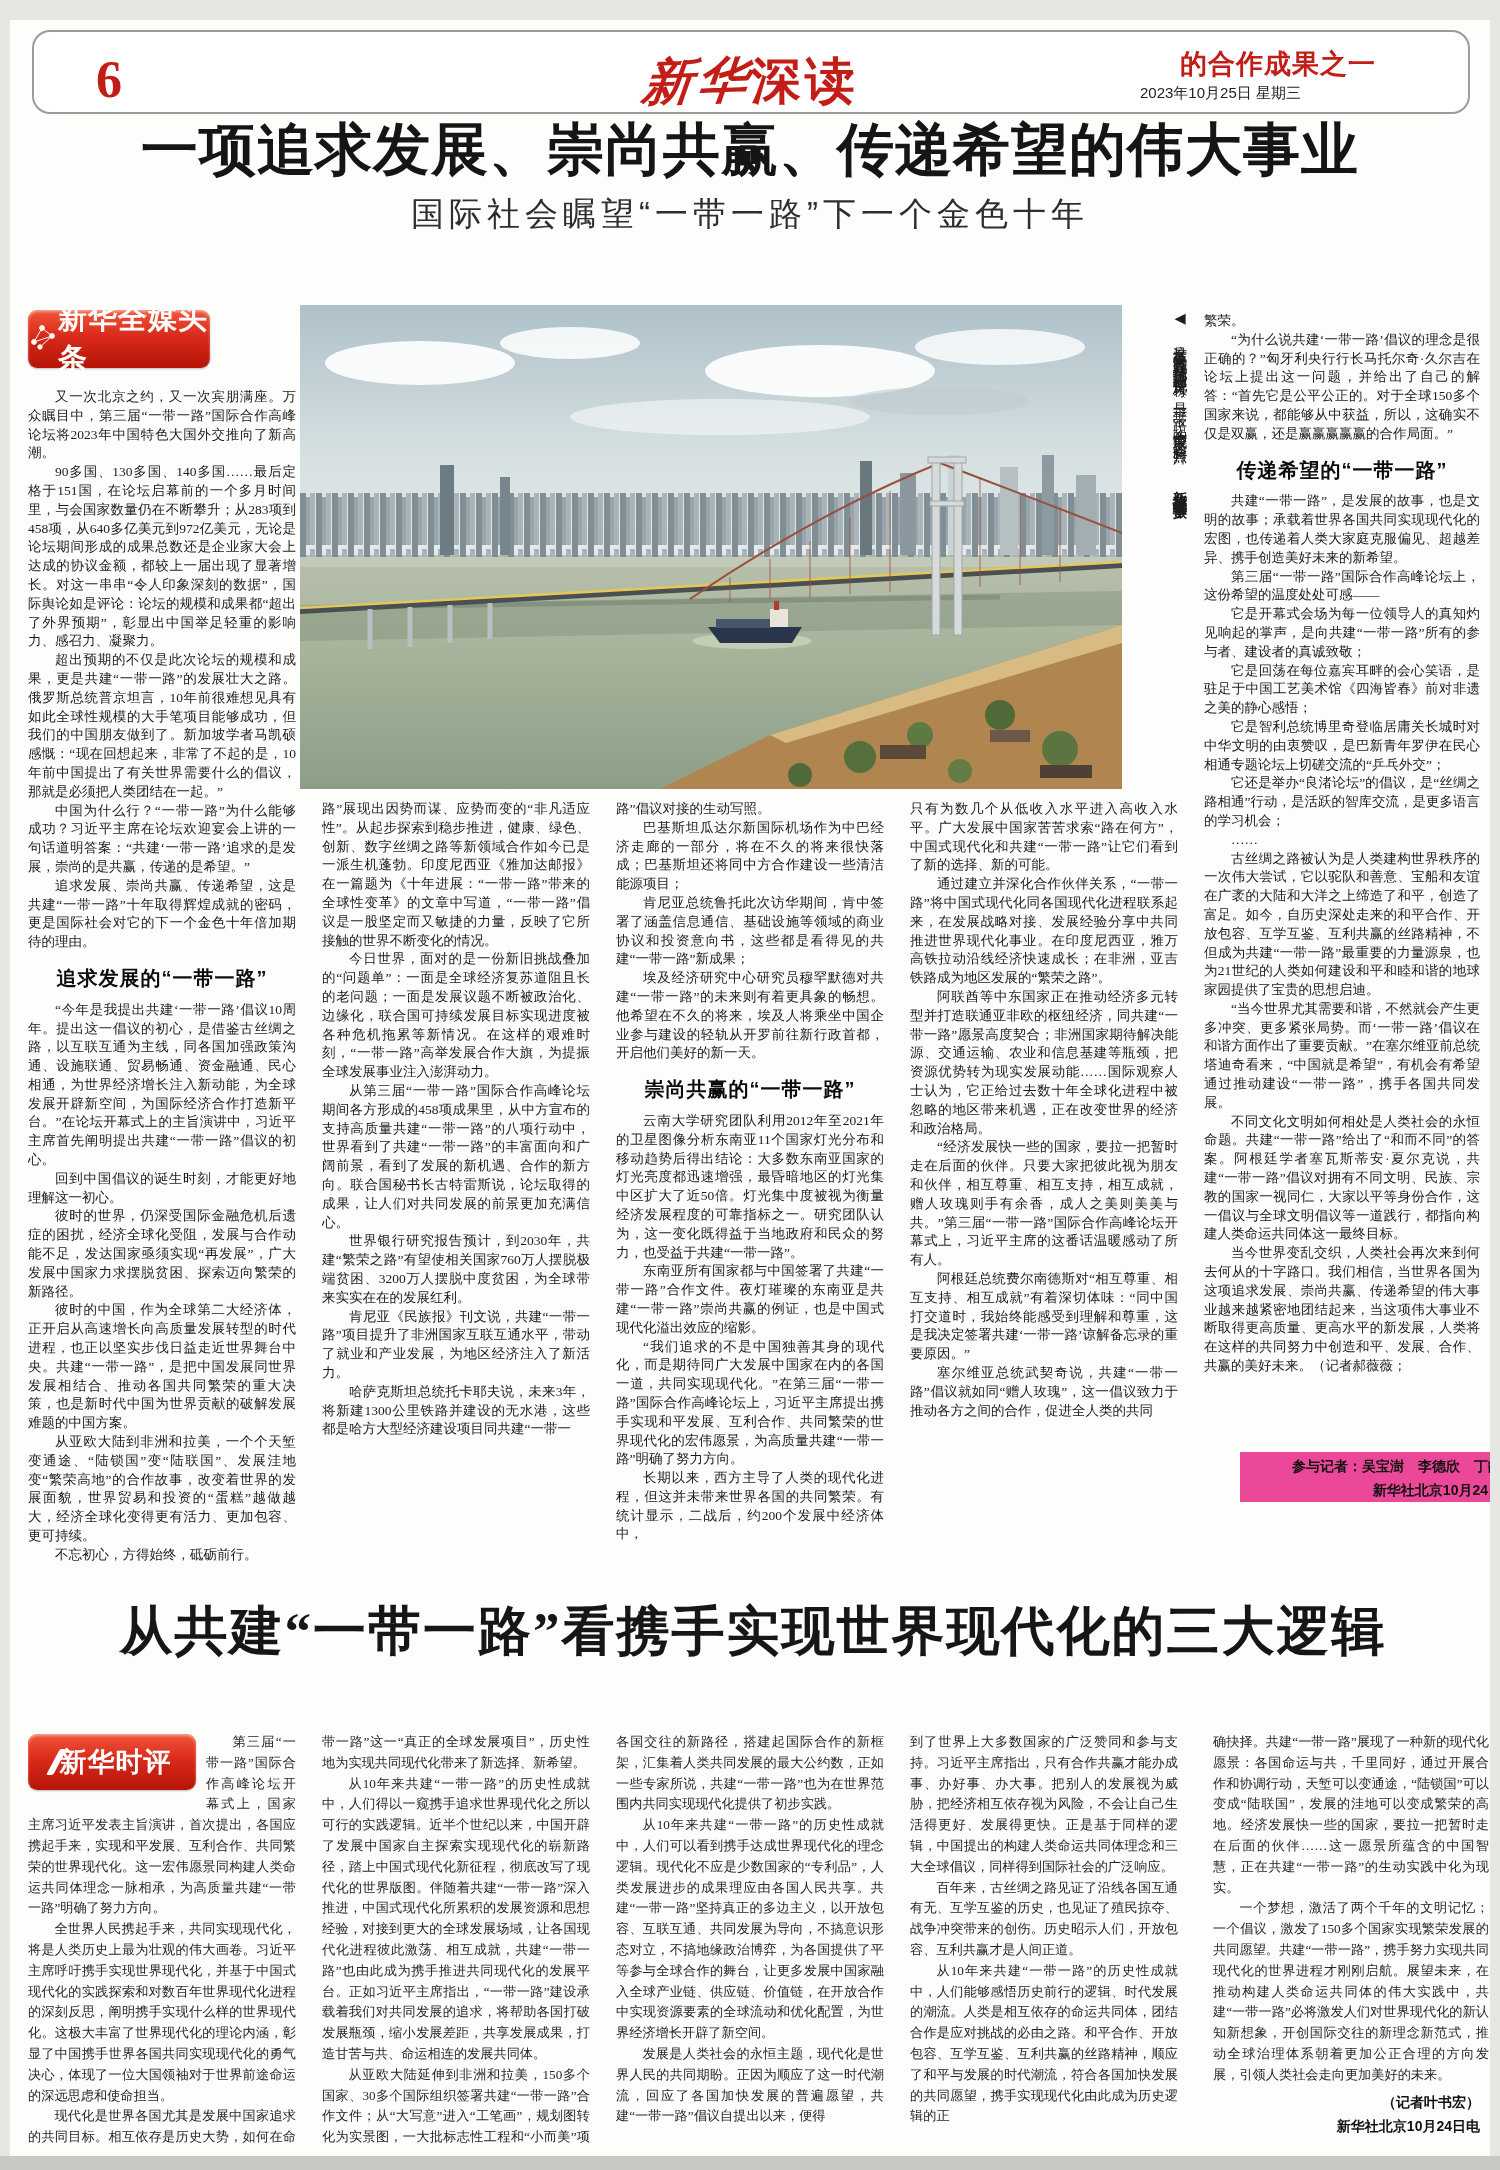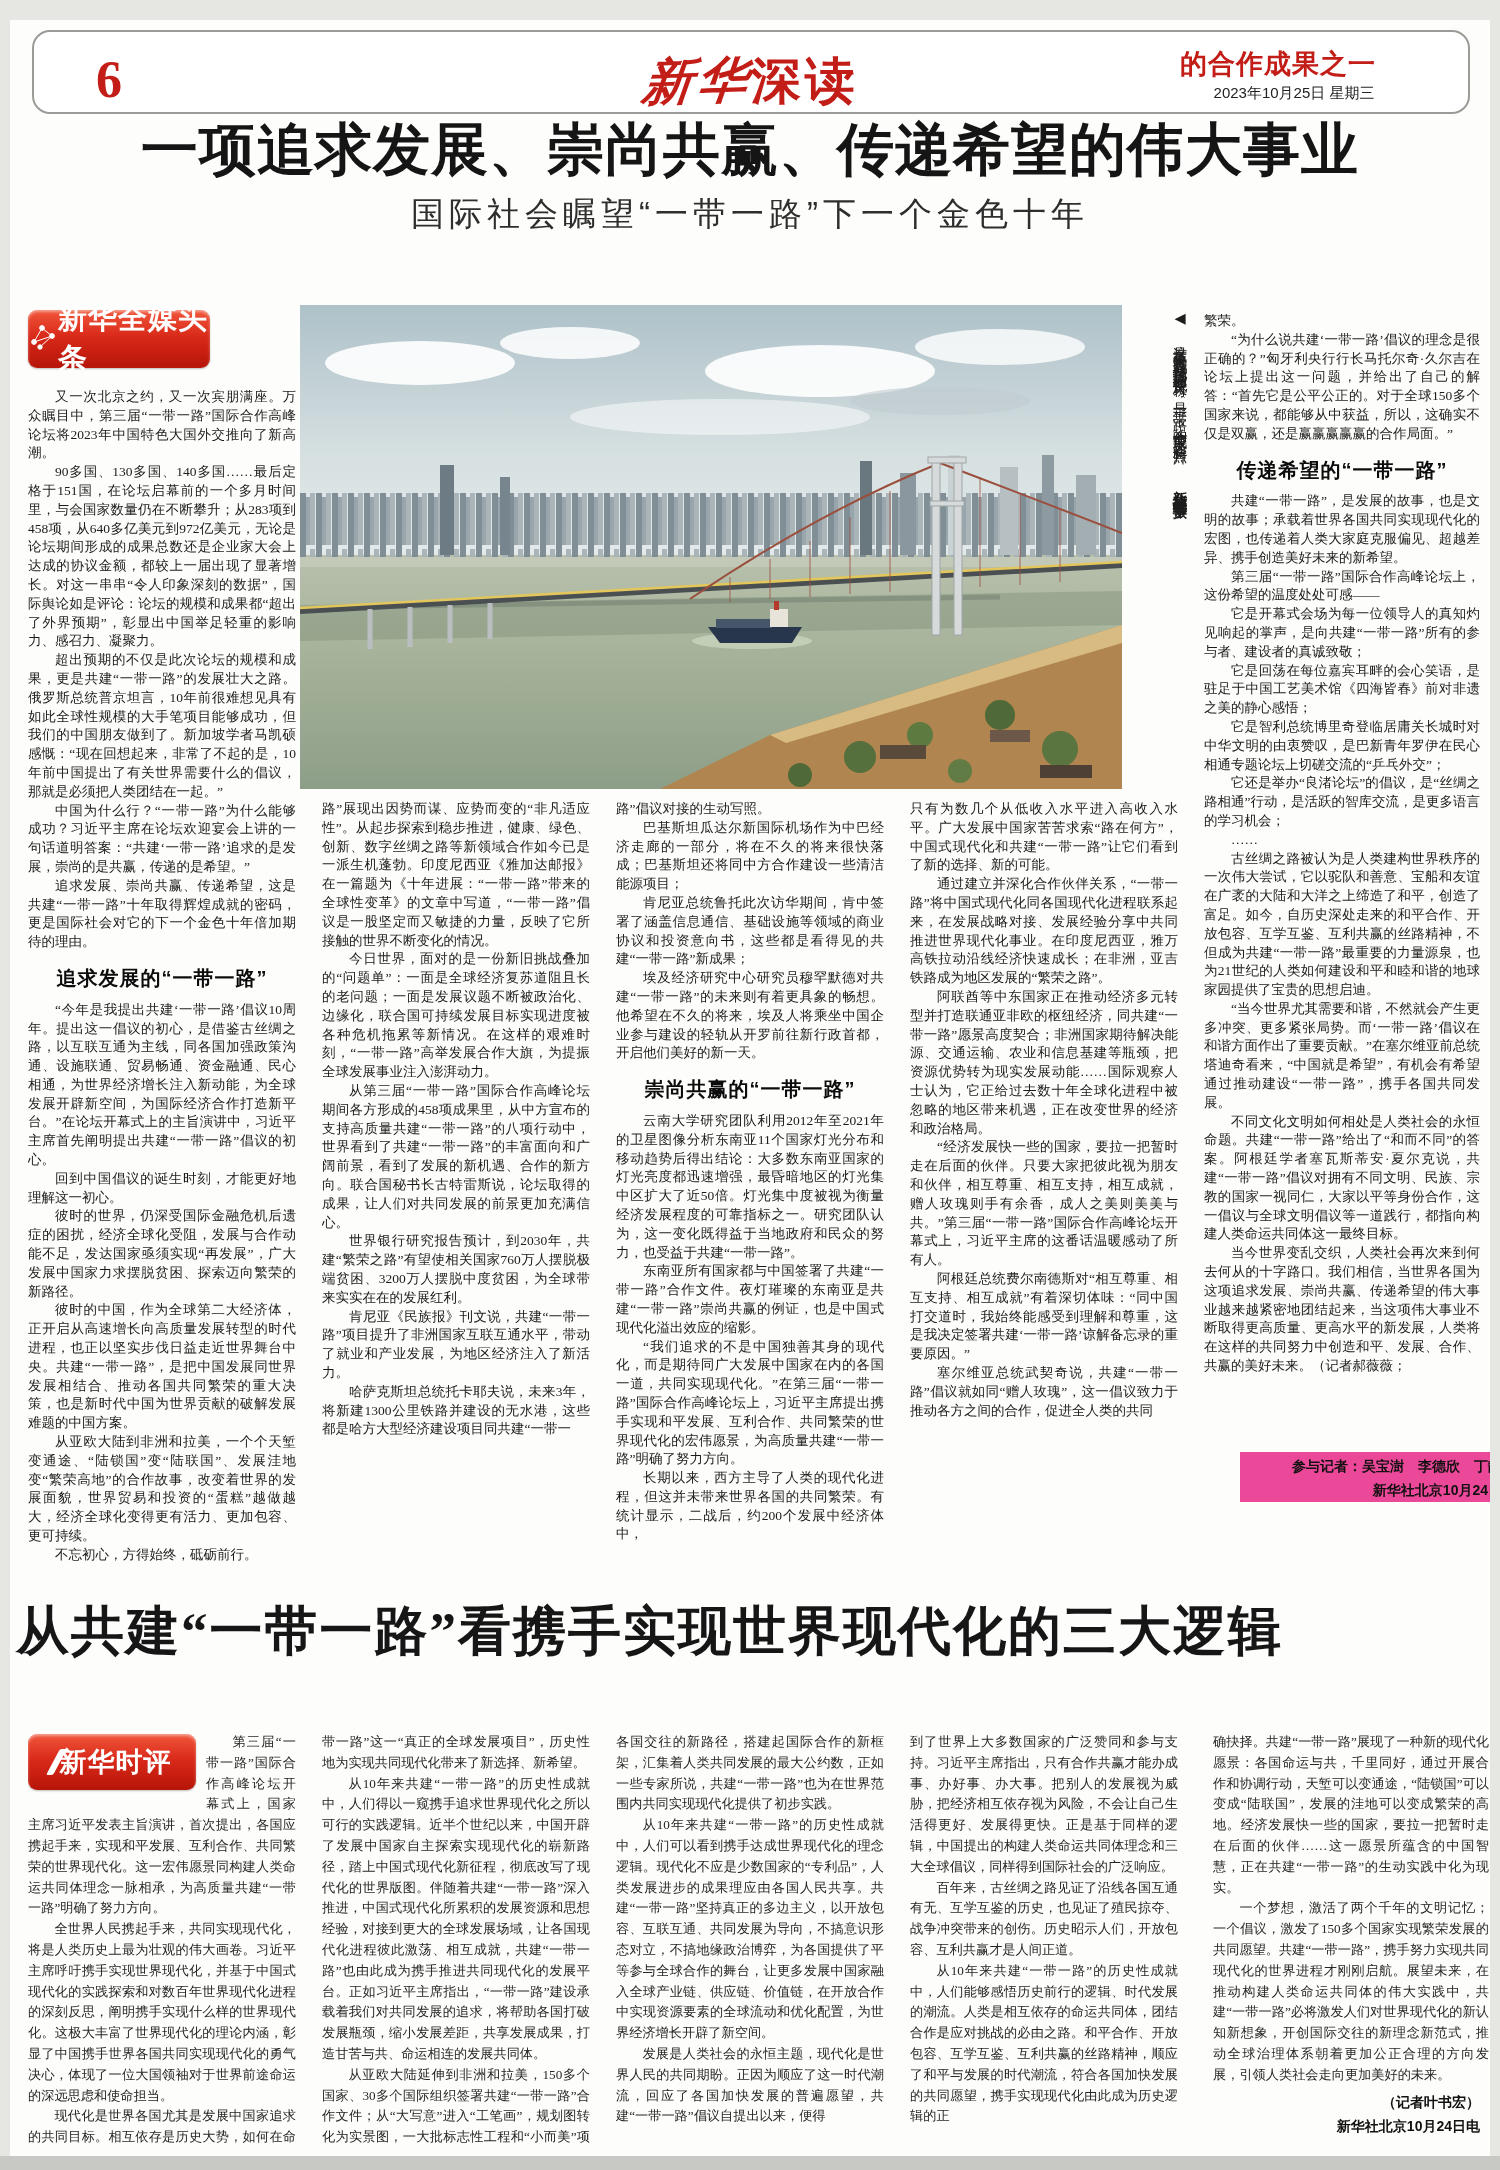--- a/index.html
+++ b/index.html
@@ -26,21 +26,21 @@
   .section-masthead{
     position:absolute;left:0;right:0;top:16px;text-align:center;
     font-size:50px;font-weight:900;color:#c31d17;letter-spacing:4px;
   }
   .section-masthead .script{display:inline-block;transform:skewX(-8deg) rotate(-2deg);font-style:italic;}
   .paper-logo{
     position:absolute;right:60px;top:14px;width:260px;text-align:center;
     font-size:27px;font-weight:900;color:#c31d17;letter-spacing:1px;
   }
   .paper-date{
-    position:absolute;right:44px;top:52px;width:260px;text-align:center;
+    position:absolute;right:68px;top:52px;width:260px;text-align:left;
     font-size:15px;color:#222;font-family:"Liberation Sans",sans-serif;
   }
 
   
   .lead-headline{
     position:absolute;left:0;right:0;top:92px;text-align:center;
     font-size:57px;font-weight:900;color:#151515;letter-spacing:1px;
     font-family:Liberation Serif, serif;
   }
   .lead-subheadline{
@@ -87,21 +87,21 @@
   #t-c4{left:900px;top:780px;height:764px;}
   #t-c5{left:1194px;top:292px;width:276px;height:1136px;}
   .sign{
     text-align:right;font-family:"Liberation Sans","DejaVu Sans",sans-serif;
     font-weight:700;font-size:14px;line-height:24px;text-indent:0;color:#111;
   }
   #lead-byline{position:absolute;left:1230px;top:1432px;width:276px;background:#ec4899;padding-top:2px;}
 
   
   .commentary-headline{
-    position:absolute;left:0;right:0;top:1576px;
+    position:absolute;left:0;right:0;top:1576px;text-align:center;
     font-size:53px;font-weight:900;color:#161616;letter-spacing:2px;
     font-family:"Liberation Serif","DejaVu Serif",serif;
     margin-left:6px;
   }
   .bcol{
     position:absolute;width:268px;height:418px;font-size:13.2px;line-height:20.8px;
     text-align:justify;color:#262626;overflow:hidden;
   }
   .bcol p{margin:0;text-indent:2em;}
   .bcol p.cont{text-indent:0;}

